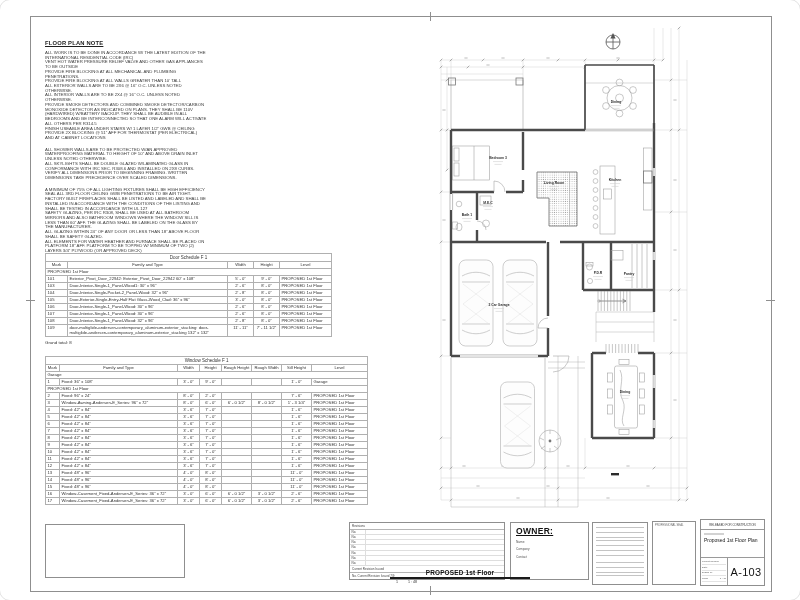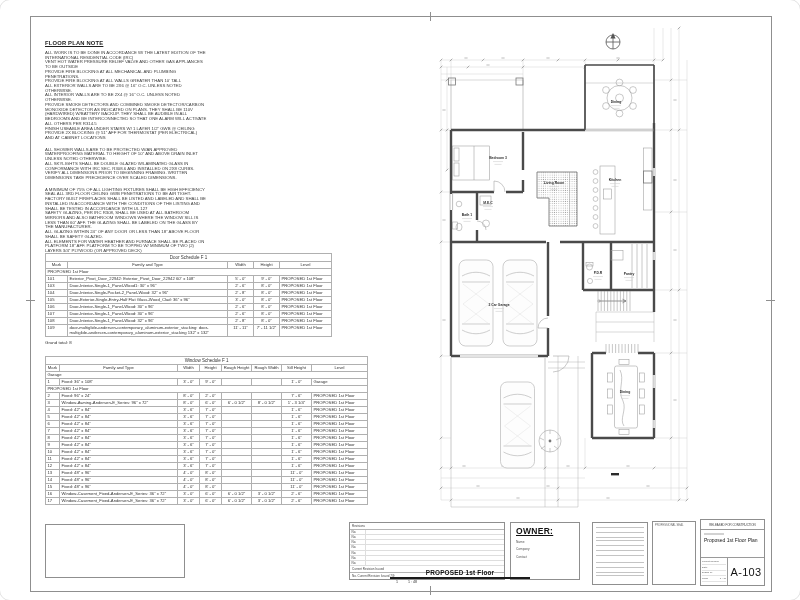--- a/index.html
+++ b/index.html
@@ -31,21 +31,21 @@
   .p-intro{font-size:3.6px;color:#444;padding:3px 5px 2px;flex:0 0 11px;}
   .p-name{font-size:7.6px;font-weight:bold;color:#111;padding:3px 5px;border-top:0.5px solid #9a9a9a;border-bottom:0.5px solid #9a9a9a;}
   .p-addr{font-size:4.8px;color:#333;padding:4px 5px;}
   .tb-rev{left:349px;top:522px;width:156px;height:58px;display:flex;flex-direction:column;font-size:3px;color:#444;}
   .rev-head{border-bottom:0.5px solid #b5b5b5;padding:1px 2px;flex:0 0 4px;}
   .rev-grid{flex:1;display:flex;flex-direction:column;}
   .rev-row{flex:1;display:flex;border-bottom:0.5px solid #dedede;}
   .rev-no{width:13px;border-right:0.5px solid #dedede;padding-left:1.5px;}
   .rev-current{border-bottom:0.5px solid #b5b5b5;padding:1px 2px;}
   .rev-issued{padding:1px 2px;}
-  .tb-owner{left:510px;top:522px;width:70px;height:58px;padding:3px 5px;}
+  .tb-owner{left:510px;top:522px;width:79px;height:58px;padding:3px 5px;}
   .owner-title{font-size:8.5px;font-weight:bold;text-decoration:underline;color:#111;letter-spacing:.3px;}
   .owner-field{font-size:3.2px;color:#555;margin-top:3.5px;}
   .tb-fine{left:592px;top:522px;width:56px;height:63px;padding:4px 3px;display:flex;flex-direction:column;gap:4px;}
   .fineblock{background:repeating-linear-gradient(to bottom,#c4c4c4 0,#c4c4c4 .6px,transparent .6px,transparent 2.6px);}
   .fb1{height:15px}.fb2{height:13px}.fb3{height:19px}
   .tb-seal{left:652px;top:521px;width:44px;height:64px;padding:2px;}
   .seal-label{font-size:2.7px;color:#666;}
   .tb-sheet{left:700px;top:519px;width:65px;height:67px;display:flex;flex-direction:column;}
   .sh-released{font-size:2.9px;text-align:center;border-bottom:0.5px solid #9a9a9a;padding:2.5px 1px;color:#333;}
   .sh-namewrap{border-bottom:0.5px solid #9a9a9a;padding:2.5px 3px;flex:0 0 22px;}

